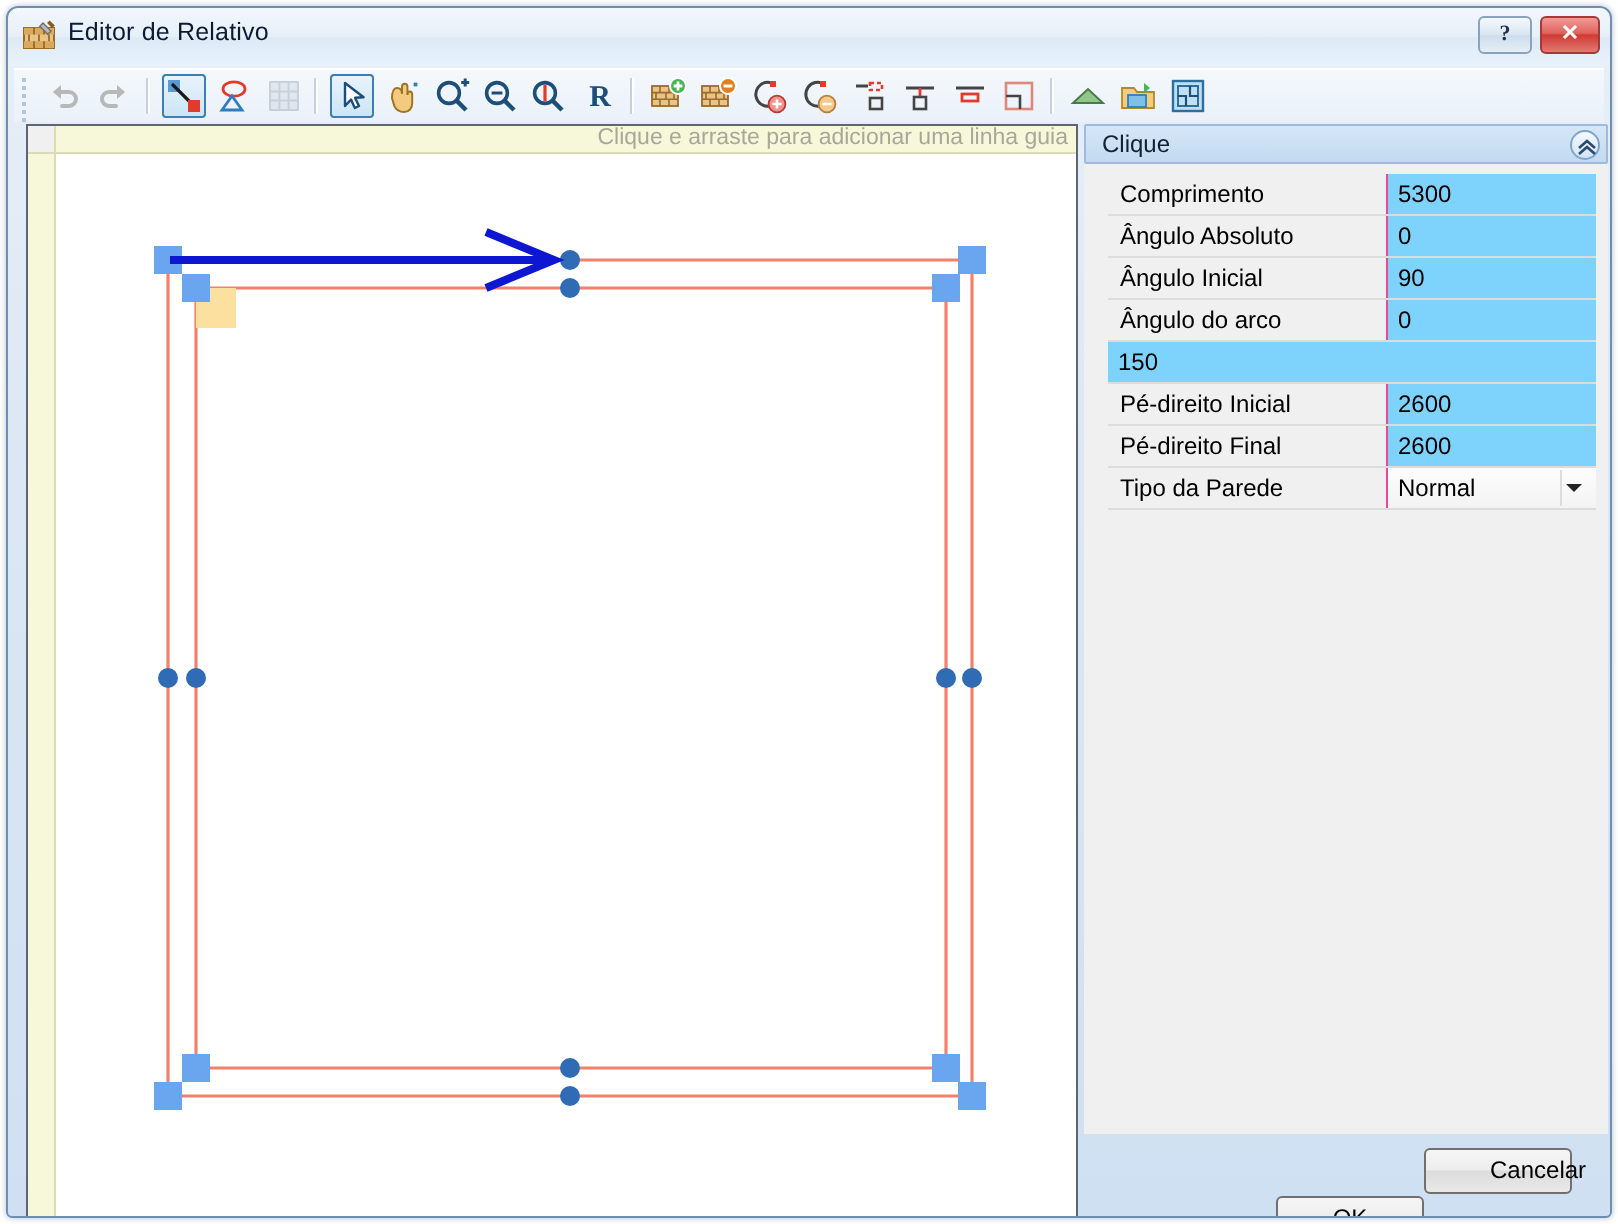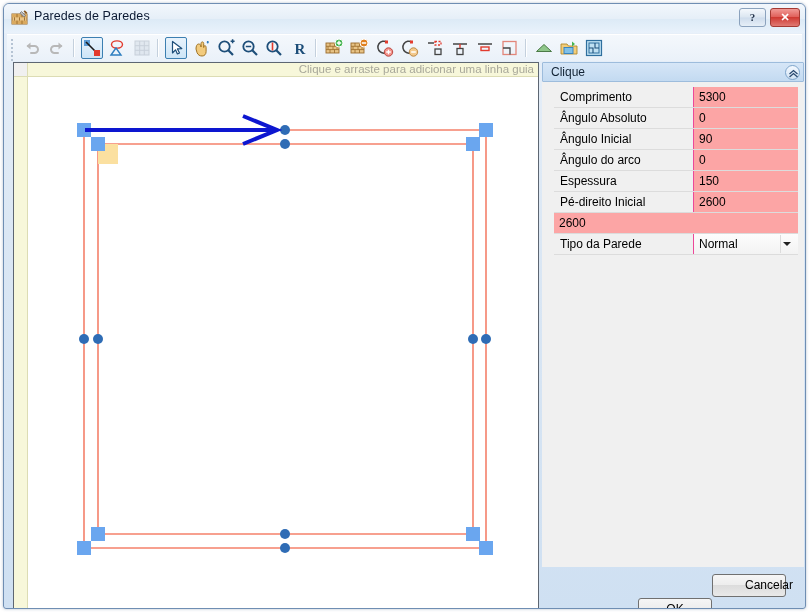--- a/index.html
+++ b/index.html
@@ -210,21 +210,21 @@
     white-space: nowrap;
   }
   .gval {
     flex: 1;
     padding-left: 5px;
     box-sizing: border-box;
     font-size: 12px;
     color: #000;
     height: 100%;
     line-height: 20px;
-    background: #fca5a5;
+    background: #7dd3fc;
     position: relative;
     white-space: nowrap;
   }
   .gval.combo::after {
     content: "";
     position: absolute;
     right: 7px; top: 8px;
     border-left: 4px solid transparent;
     border-right: 4px solid transparent;
     border-top: 4px solid #222;
@@ -263,21 +263,21 @@
     <span id="title-icon">
       <svg width="18" height="18" viewBox="0 0 18 18">
         <rect x="1" y="5" width="15" height="10" fill="#e8c487" stroke="#9a6b2a" stroke-width="1"></rect>
         <rect x="1" y="5" width="15" height="3.3" fill="#d9a95e"></rect>
         <rect x="1" y="11.6" width="15" height="3.4" fill="#d9a95e"></rect>
         <path d="M6 5v3.3M11 5v3.3M3.5 8.3v3.3M8.5 8.3v3.3M13.5 8.3v3.3M6 11.6V15M11 11.6V15" stroke="#9a6b2a" stroke-width="0.9" fill="none"></path>
         <path d="M10.5 2.5l4 4-1.6 1.6-4-4z" fill="#b9b9b9" stroke="#6d6d6d" stroke-width=".7"></path>
         <path d="M13.8 1.2l2.6 2.6-1.3 1.3-2.6-2.6z" fill="#8a5a20"></path>
       </svg>
     </span>
-    <span id="title-text">Paredes de Paredes</span>
+    <span id="title-text">Editor de Relativo</span>
     <div class="titlebtn" id="btn-help">?</div>
     <div class="titlebtn" id="btn-close">✕</div>
   </div>
 
   <div id="toolbar">
     <div class="tb-grip">
       <i></i>
         <i></i>
         <i></i>
         <i></i>
@@ -543,28 +543,28 @@
         </div>
         <div class="grow">
           <div class="gkey">Ângulo Inicial</div>
           <div class="gval">90</div>
         </div>
         <div class="grow">
           <div class="gkey">Ângulo do arco</div>
           <div class="gval">0</div>
         </div>
         <div class="grow">
-          <div class="gkey">Espessura</div>
           <div class="gval">150</div>
         </div>
         <div class="grow">
           <div class="gkey">Pé-direito Inicial</div>
           <div class="gval">2600</div>
         </div>
         <div class="grow">
+          <div class="gkey">Pé-direito Final</div>
           <div class="gval">2600</div>
         </div>
         <div class="grow">
           <div class="gkey">Tipo da Parede</div>
           <div class="gval combo">Normal<span class="combo-btn-sep"></span></div>
         </div>
       </div>
   </div>
 
   <div class="dlgbtn" id="ok-button">OK</div>

